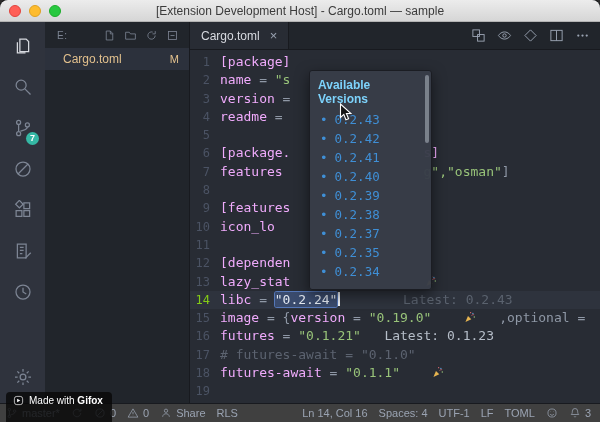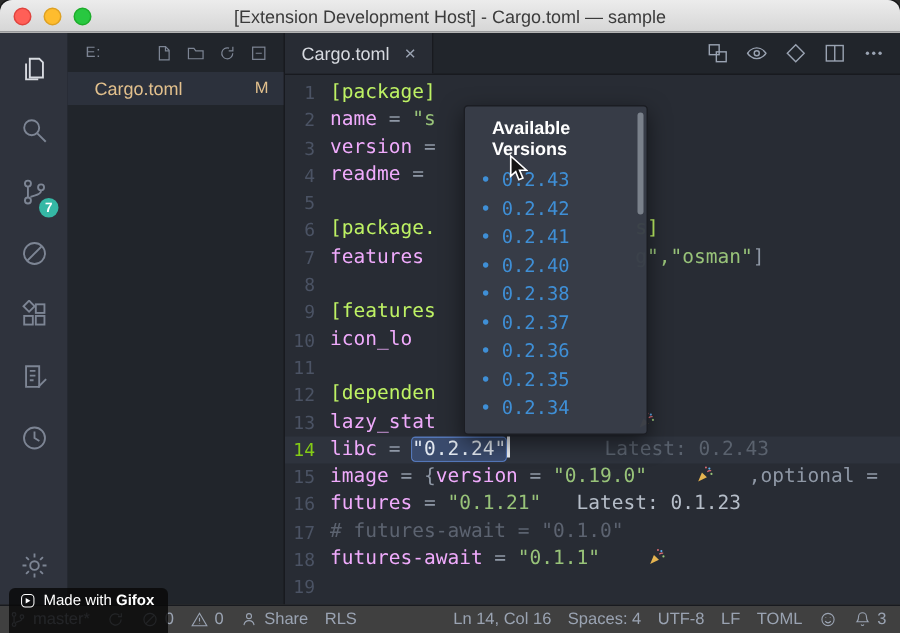--- a/index.html
+++ b/index.html
@@ -40,33 +40,33 @@
   .tab .close{color:#9aa3b2;font-size:13px;line-height:1}
   .tab-actions{margin-left:auto;display:flex;align-items:center;gap:11px;padding-right:10px;color:#9aa3b2}
   .tab-actions .icon{width:15px;height:15px;cursor:pointer}
   .editor{flex:1;position:relative;background:#282c34;overflow:hidden}
   .lines{padding-top:3px;font-family:"DejaVu Sans Mono",monospace;font-size:13px}
   .code-line{display:flex;height:18.3px;line-height:18.3px}
   .code-line.current{background:rgba(160,176,210,.055)}
   .ln{width:30px;flex:none;text-align:right;padding-right:10px;color:#4b5364;font-size:12px}
   .code-line.current .ln{color:#84cc16}
   .code{white-space:pre}
-  .tok-sec{color:#bef264}
+  .tok-sec{color:#f0abfc}
   .tok-key{color:#f0abfc}
   .tok-op{color:#8f98a6}
   .tok-str{color:#98c379}
   .tok-hint{color:#5a626e}
   .tok-hintb{color:#b6bec9}
   .tok-com{color:#5c6370}
   .sel{background:#3a4b6d;box-shadow:0 0 0 1px #5477b8;border-radius:2px;color:#e2e8f0}
   .caret{display:inline-block;width:2px;height:14px;background:#eef1f5;vertical-align:-2px;margin-left:1px}
   .inline-emoji{display:inline-block;width:13px;height:13px;vertical-align:-2px}
   
   .popup{position:absolute;left:309px;top:70px;width:123px;height:220px;background:rgba(56,61,72,.97);border:1px solid #1b1d23;border-radius:3px;box-shadow:0 5px 14px rgba(0,0,0,.5);z-index:10}
-  .popup-title{padding:7px 18px 4px;font-size:12px;font-weight:bold;color:#ffffff}
+  .popup-title{padding:7px 8px 4px;font-size:12px;font-weight:bold;color:#7dd3fc}
   .popup-item{display:flex;align-items:center;height:19px;padding-left:10px;color:#3f8fd6;font-family:"DejaVu Sans Mono",monospace;font-size:12.5px;cursor:pointer}
   .popup-item::before{content:"•";margin-right:7px}
   .popup-scroll{position:absolute;top:4px;right:2px;width:4px;height:68px;border-radius:2px;background:rgba(190,197,208,.5)}
   .mouse{position:absolute;left:339px;top:103px;z-index:30;pointer-events:none}
   
   .statusbar{height:19px;flex:none;background:#404040;border-top:1px solid #181a1f;display:flex;align-items:center;justify-content:space-between;padding:0 9px 0 6px;font-size:11px;color:#9aa3b2;position:relative;z-index:5}
   .sb-group{display:flex;align-items:center;gap:11px;white-space:nowrap}
   .sb-item{display:flex;align-items:center;gap:4px;cursor:pointer}
   .sb-item .icon{width:12px;height:12px}
   
@@ -342,23 +342,23 @@
     </div>
   </div>
 
   <div class="popup">
     <div class="popup-title">Available Versions</div>
     <div class="popup-list">
         <div class="popup-item">0.2.43</div>
         <div class="popup-item">0.2.42</div>
         <div class="popup-item">0.2.41</div>
         <div class="popup-item">0.2.40</div>
+        <div class="popup-item">0.2.39</div>
         <div class="popup-item">0.2.38</div>
         <div class="popup-item">0.2.37</div>
-        <div class="popup-item">0.2.36</div>
         <div class="popup-item">0.2.35</div>
         <div class="popup-item">0.2.34</div>
       </div>
     <div class="popup-scroll"></div>
   </div>
 
   <div class="mouse">
     <svg width="13" height="19" viewBox="0 0 13 19">
         <path d="M1.5 1v13.4l3.3-3 2.1 5.4 2.7-1.1-2.2-5.2h4.6z" fill="#141414" stroke="#ffffff" stroke-width="1.1"></path>
       </svg>
@@ -417,21 +417,21 @@
         </span>
       </div>
     <div class="sb-group">
         <span class="sb-item">
           <span>Ln 14, Col 16</span>
         </span>
         <span class="sb-item">
           <span>Spaces: 4</span>
         </span>
         <span class="sb-item">
-          <span>UTF-8</span>
+          <span>UTF-1</span>
         </span>
         <span class="sb-item">
           <span>LF</span>
         </span>
         <span class="sb-item">
           <span>TOML</span>
         </span>
         <span class="sb-item">
           <span class="icon">
             <svg viewBox="0 0 16 16" fill="none" stroke="currentColor">

